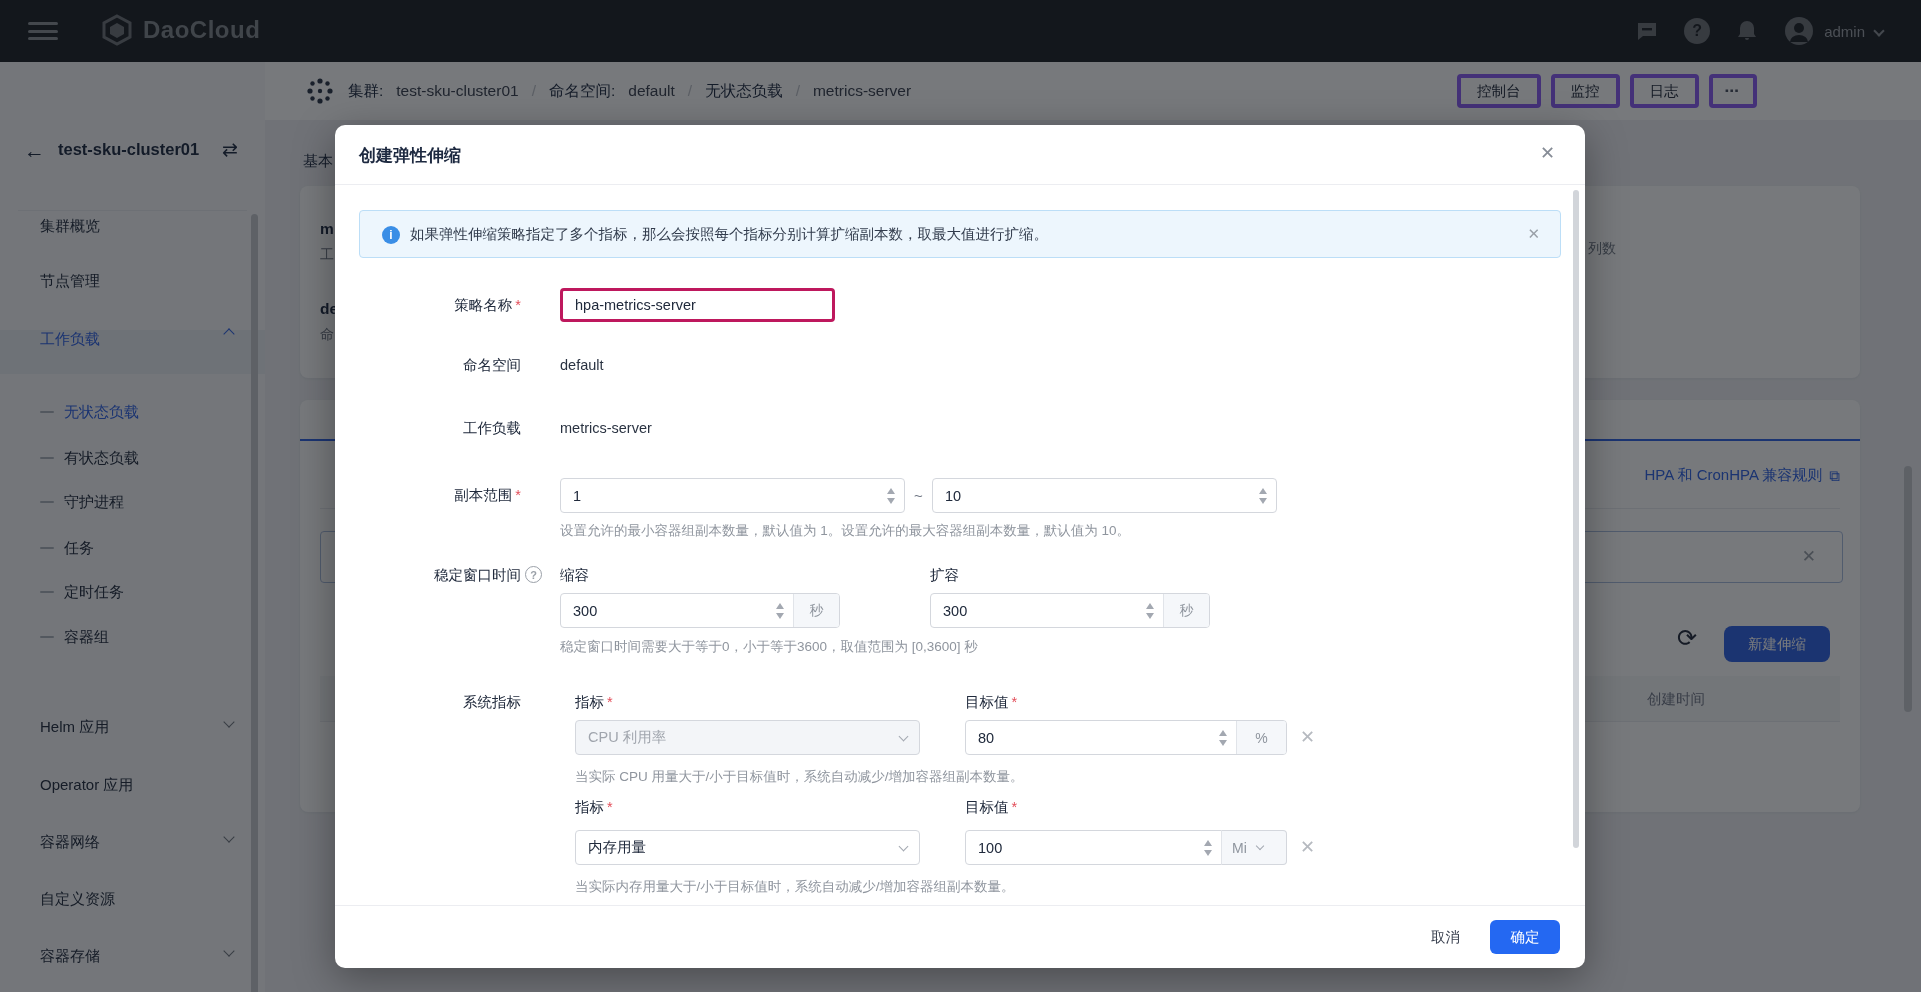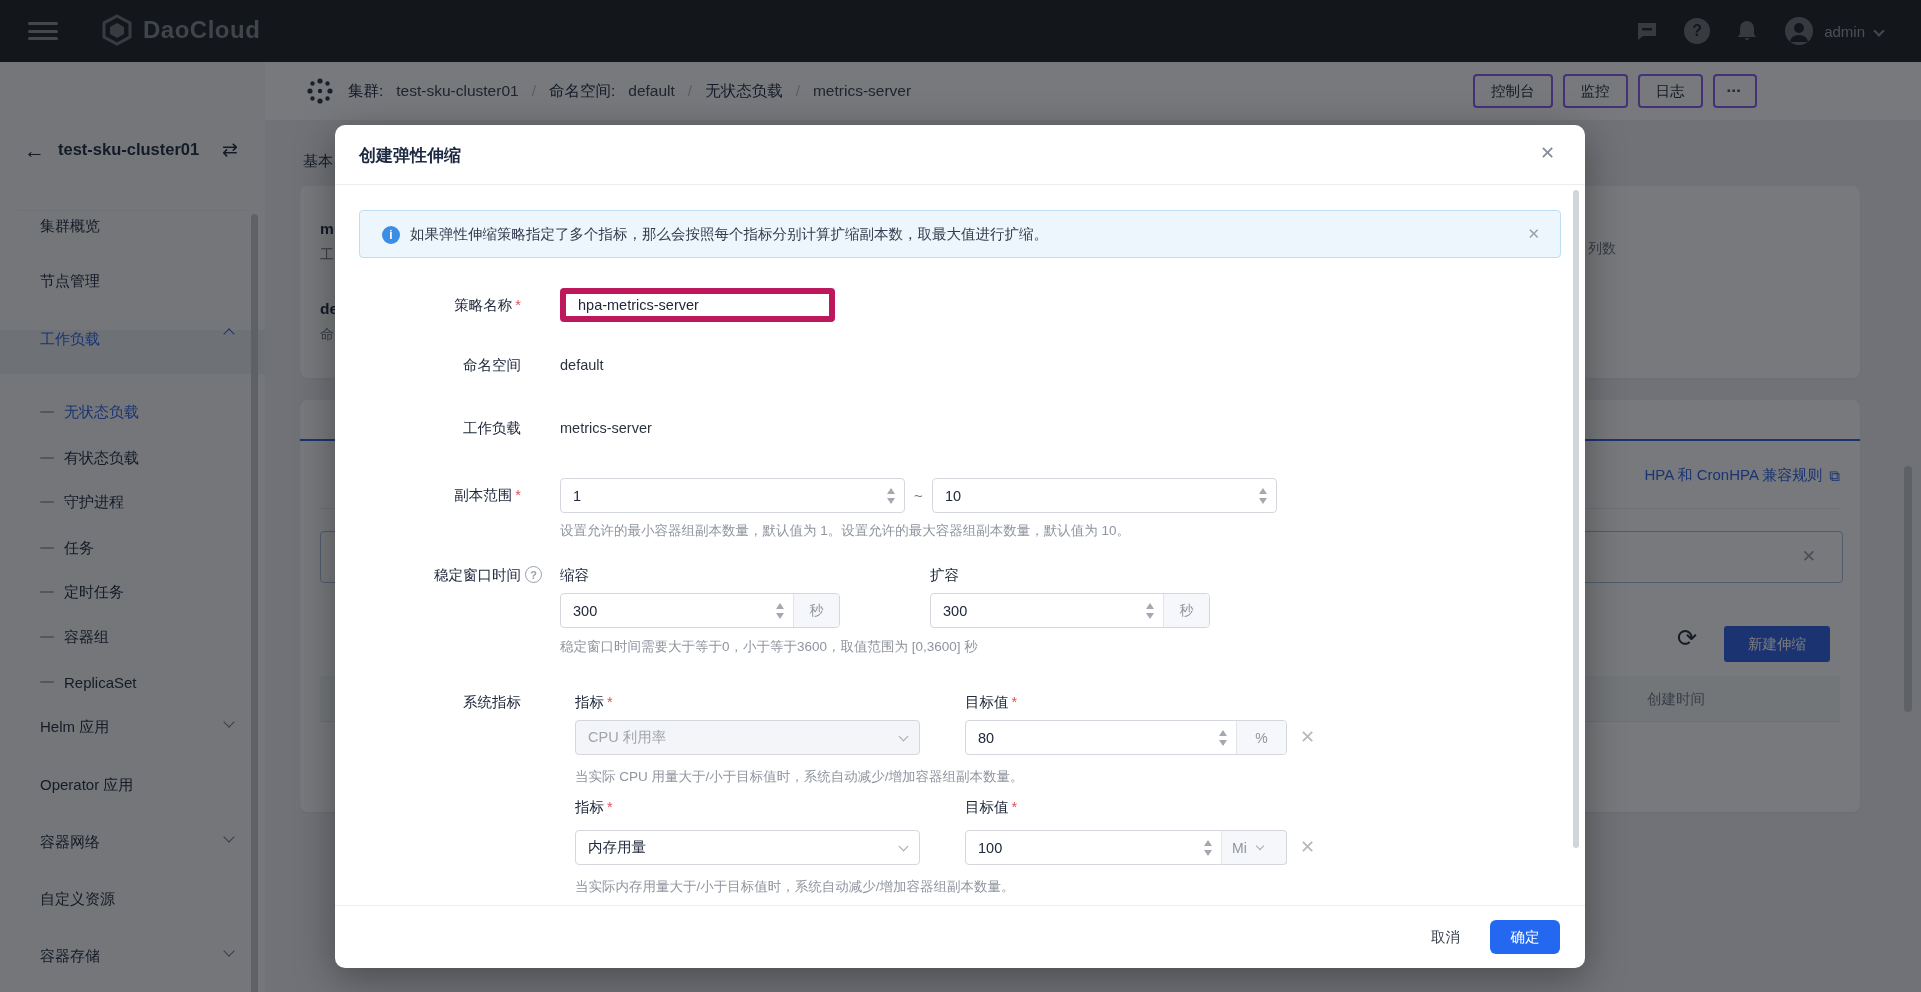--- a/index.html
+++ b/index.html
@@ -49,42 +49,42 @@
   .side-scroll { position:absolute; left:251px; top:152px; width:7px; height:788px;
     background:#c6c9ce; border-radius:4px; }
 
   
   .pagehead { left:265px; top:62px; width:1656px; height:58px; background:#ffffff; }
   .crumbs { position:absolute; left:40px; top:0; height:58px; display:flex; align-items:center; gap:13px;
     font-size:15.5px; color:#3a4150; }
   .crumbs .b { font-weight:normal; color:#1d2940; }
   .crumbs .sep { color:#c0c4cb; }
   .head-actions { position:absolute; right:164px; top:12px; display:flex; gap:10px; }
-  .hbtn { height:34px; padding:0 16px; border:2px solid #8b5cf6; border-radius:4px; background:#fff;
+  .hbtn { height:34px; padding:0 16px; border:4px solid #8b5cf6; border-radius:4px; background:#fff;
     color:#222b3c; font-size:14.5px; display:flex; align-items:center; cursor:pointer; }
   .hbtn.more { padding:0 12px; letter-spacing:2px; font-weight:bold; color:#4a5160; }
 
   
   .content { left:265px; top:120px; width:1656px; height:872px; background:#eef0f3; }
   .bg-tab { position:absolute; left:303px; top:152px; font-size:15px; font-weight:500; color:#1d2940; }
   .card { background:#fff; border-radius:8px; box-shadow:0 1px 3px rgba(30,40,60,.06); }
   .card1 { left:300px; top:186px; width:1560px; height:192px; }
   .fr-b { font-weight:bold; color:#1d2940; font-size:15.5px; }
   .fr-g { color:#6e7683; font-size:14px; }
   .card2 { left:300px; top:400px; width:1560px; height:412px; }
   .tabline { position:absolute; left:0; top:39px; width:1560px; height:2px; background:#2e62e6; }
   .compat-link { position:absolute; right:20px; top:66px; display:flex; align-items:center; gap:7px;
     color:#2e62e6; font-size:15px; cursor:pointer; }
   .card2-div { position:absolute; left:20px; top:108px; width:1520px; height:1px; background:#e9ebee; }
   .bg-search { position:absolute; left:20px; top:131px; width:1523px; height:52px;
     border:1px solid #a9bddf; border-radius:4px; background:#fff; }
   .bg-search .clear { position:absolute; right:26px; top:14px; color:#9aa0a8; font-size:17px; cursor:pointer; }
   .bg-refresh { position:absolute; left:1377px; top:224px; font-size:24px; color:#222b3c; cursor:pointer; }
   .bg-create { position:absolute; left:1424px; top:226px; width:106px; height:36px; background:#2e62e6;
-    color:#fff; border:none; border-radius:3px; font-size:14.5px; cursor:pointer; }
+    color:#fff; border:none; border-radius:8px; font-size:14.5px; cursor:pointer; }
   .bg-thead { position:absolute; left:20px; top:276px; width:1520px; height:46px; background:#f6f7f9;
     border-bottom:1px solid #e9ebee; }
   .bg-thead span { position:absolute; left:1280px; top:14px; font-size:14.5px; color:#707786;margin-left:47px; }
   .page-scroll { left:1904px; top:466px; width:8px; height:246px; background:#c6c9ce; border-radius:4px; }
 
   
   .overlay { left:0; top:0; width:1921px; height:992px; background:rgba(13,16,21,.56); }
   .modal { left:335px; top:125px; width:1250px; height:843px; background:#fff; border-radius:10px;
     box-shadow:0 10px 40px rgba(0,0,0,.35); }
   .m-title { position:absolute; left:24px; top:19px; font-size:17px; font-weight:600; color:#1d2940; }
@@ -103,21 +103,21 @@
   .flabel { position:absolute; left:24px; width:162px; text-align:right; font-size:14.5px;
     font-weight:500; color:#202a3c; line-height:20px; }
   .star { color:#e34d59; margin-left:3px; }
   .qico { position:absolute; left:190px; width:17px; height:17px; border:1.5px solid #9aa0a8;
     border-radius:50%; color:#9aa0a8; font-size:11px; font-weight:bold; display:flex;
     align-items:center; justify-content:center; cursor:pointer; }
   .sublabel { position:absolute; font-size:14.5px; font-weight:500; color:#202a3c; line-height:20px; }
   .fvalue { position:absolute; font-size:14.5px; color:#2a3342; line-height:20px; }
   .help { position:absolute; font-size:13.5px; color:#8f959e; line-height:18px; }
 
-  .tinput { position:absolute; height:34px; border:6px solid #be185d; border-radius:4px; background:#fff;
+  .tinput { position:absolute; height:34px; border:3px solid #be185d; border-radius:4px; background:#fff;
     font-size:14.5px; color:#202a3c; padding:0 12px; outline:none;
     font-family:"Liberation Sans","DejaVu Sans",sans-serif; }
   .ngroup { position:absolute; height:35px; display:flex; align-items:stretch;
     border:1px solid #d4d7dd; border-radius:4px; background:#fff; overflow:hidden; }
   .ngroup input { flex:1; min-width:0; border:none; outline:none; padding:0 12px; font-size:14.5px;
     color:#202a3c; background:transparent; font-family:"Liberation Sans","DejaVu Sans",sans-serif; }
   .spinner { width:26px; display:flex; flex-direction:column; align-items:center;
     justify-content:center; gap:4px; cursor:pointer; }
   .spinner .up { width:0; height:0; border-left:4.5px solid transparent; border-right:4.5px solid transparent;
     border-bottom:6px solid #a3a8b1; }
@@ -228,24 +228,20 @@
       <span class="lbl">任务</span>
       </div>
     <div class="ssub" style="top:508px">
       <span class="dash"></span>
       <span class="lbl">定时任务</span>
       </div>
     <div class="ssub" style="top:553px">
       <span class="dash"></span>
       <span class="lbl">容器组</span>
       </div>
-    <div class="ssub" style="top:598px">
-      <span class="dash"></span>
-      <span class="lbl">ReplicaSet</span>
-      </div>
 
     <div class="sitem" style="top:656px">
       <span class="lbl">Helm 应用</span>
       <span class="chev"></span>
       </div>
     <div class="sitem" style="top:714px">
       <span class="lbl">Operator 应用</span>
       </div>
     <div class="sitem" style="top:771px">
       <span class="lbl">容器网络</span>

